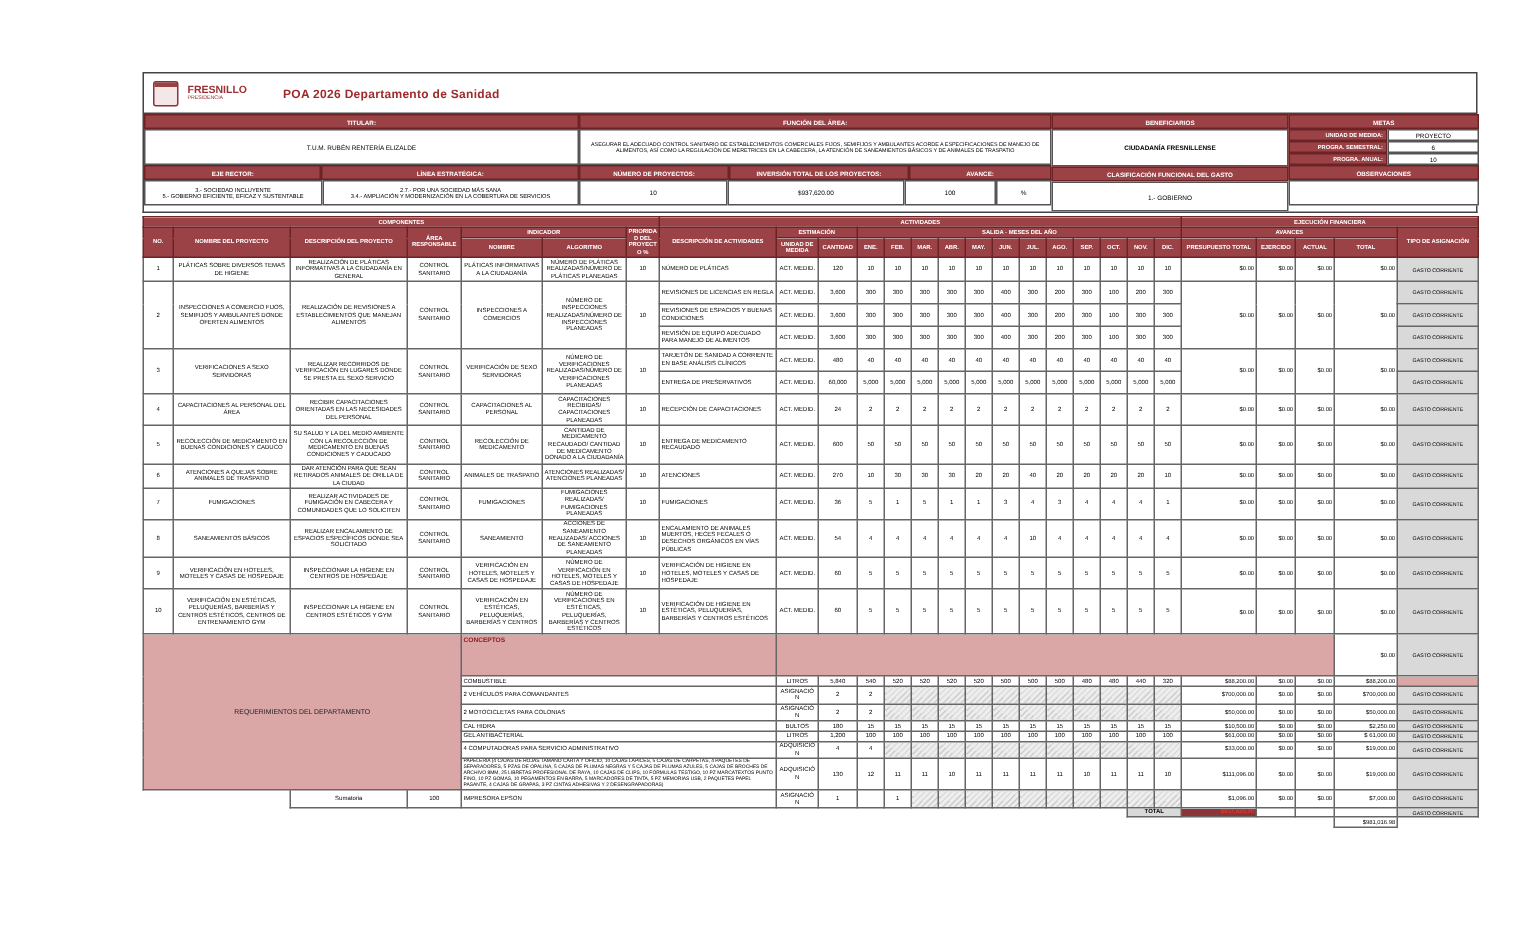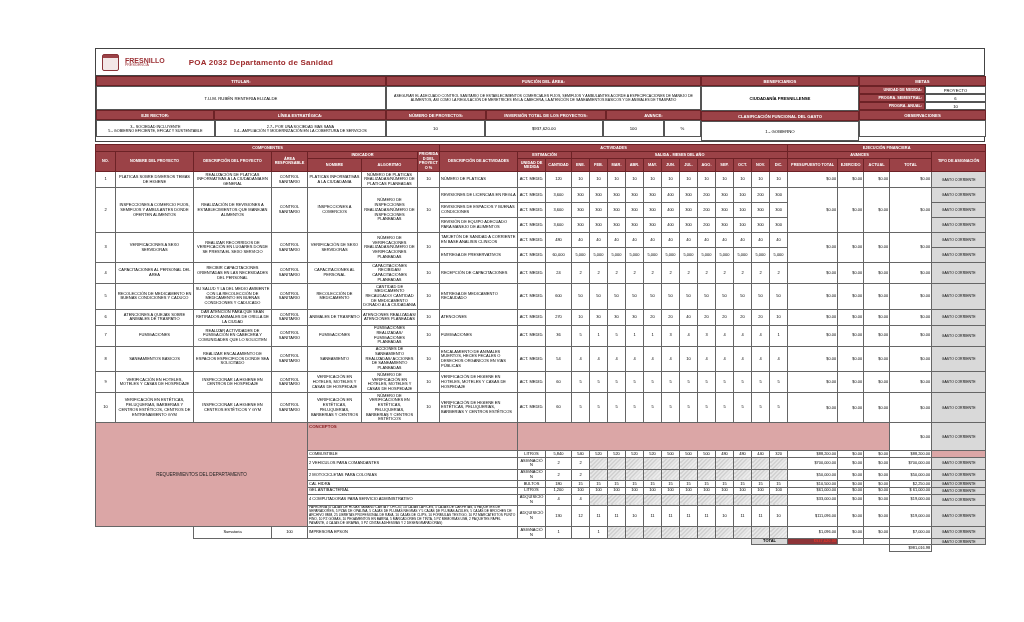--- a/index.html
+++ b/index.html
@@ -53,21 +53,21 @@
 <div class="page">
 
 <div class="doc">
 
   <div class="titlebar">
     <div class="crest"></div>
     <div class="wordmark">
       <span>FRESNILLO</span>
       <small>PRESIDENCIA</small>
     </div>
-    <div class="doc-title">POA 2032  Departamento de Sanidad</div>
+    <div class="doc-title">POA 2026  Departamento de Sanidad</div>
   </div>
 
   <div class="hdr">
 
     <div class="colA">
       <div class="mh band">TITULAR:</div>
       <div class="wv" style="height:20px">T.U.M. RUBÉN RENTERÍA ELIZALDE</div>
       <div class="hrow">
         <div class="mh band" style="width:118px">EJE RECTOR:</div>
         <div class="mh band" style="width:172px">LÍNEA ESTRATÉGICA:</div>

